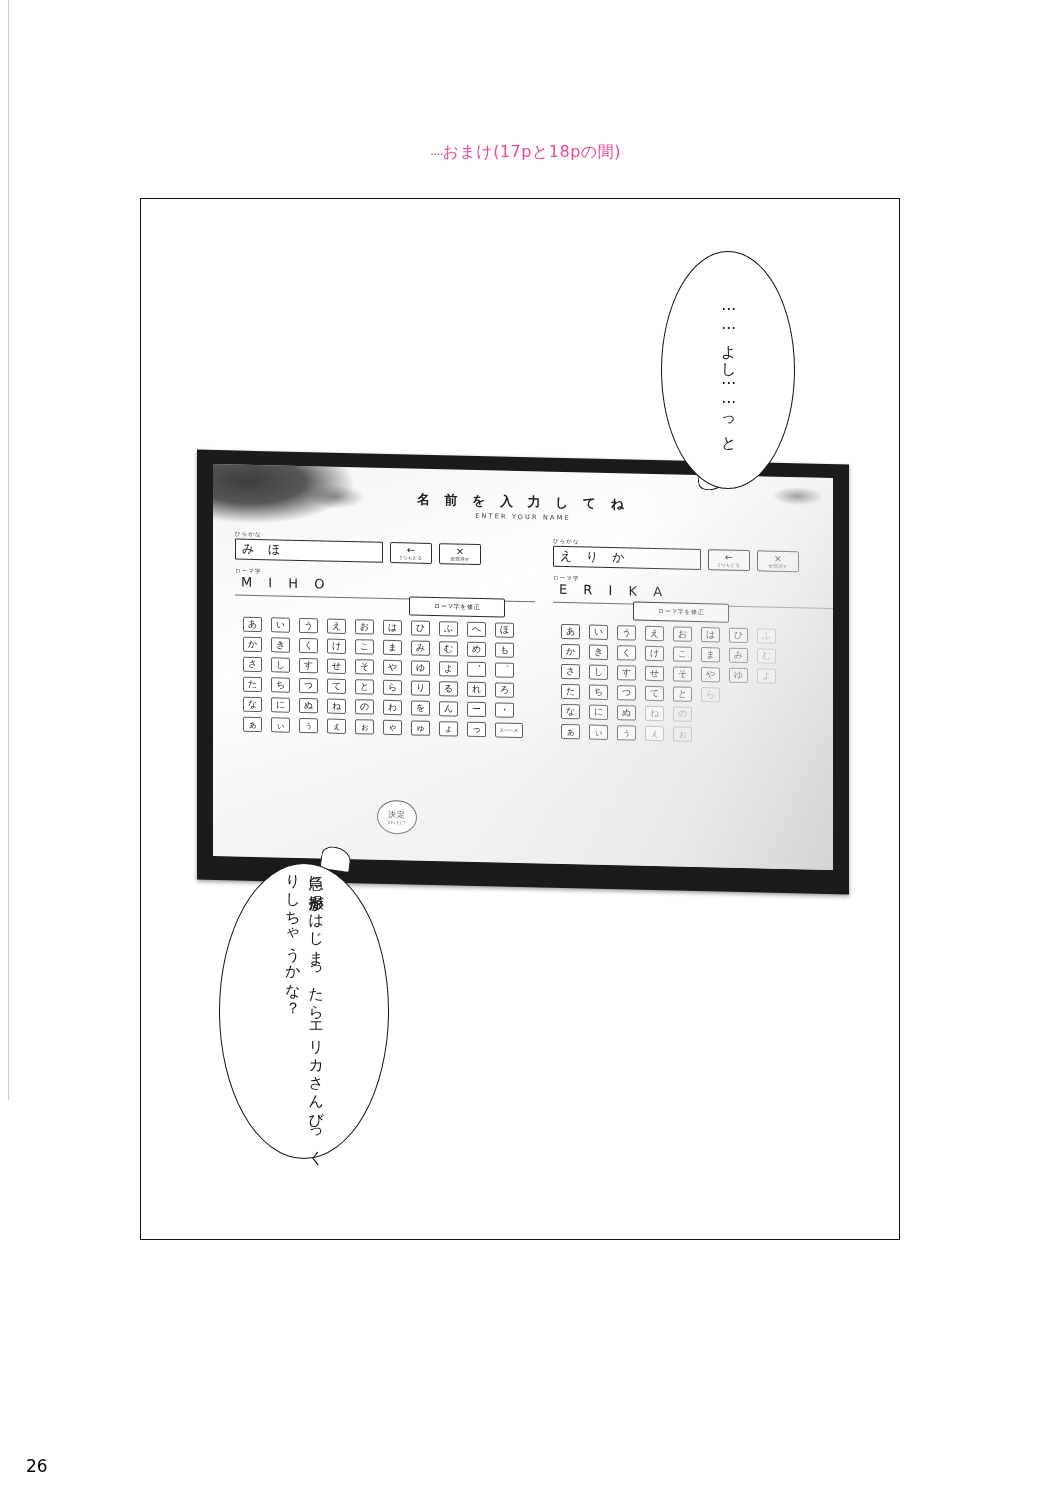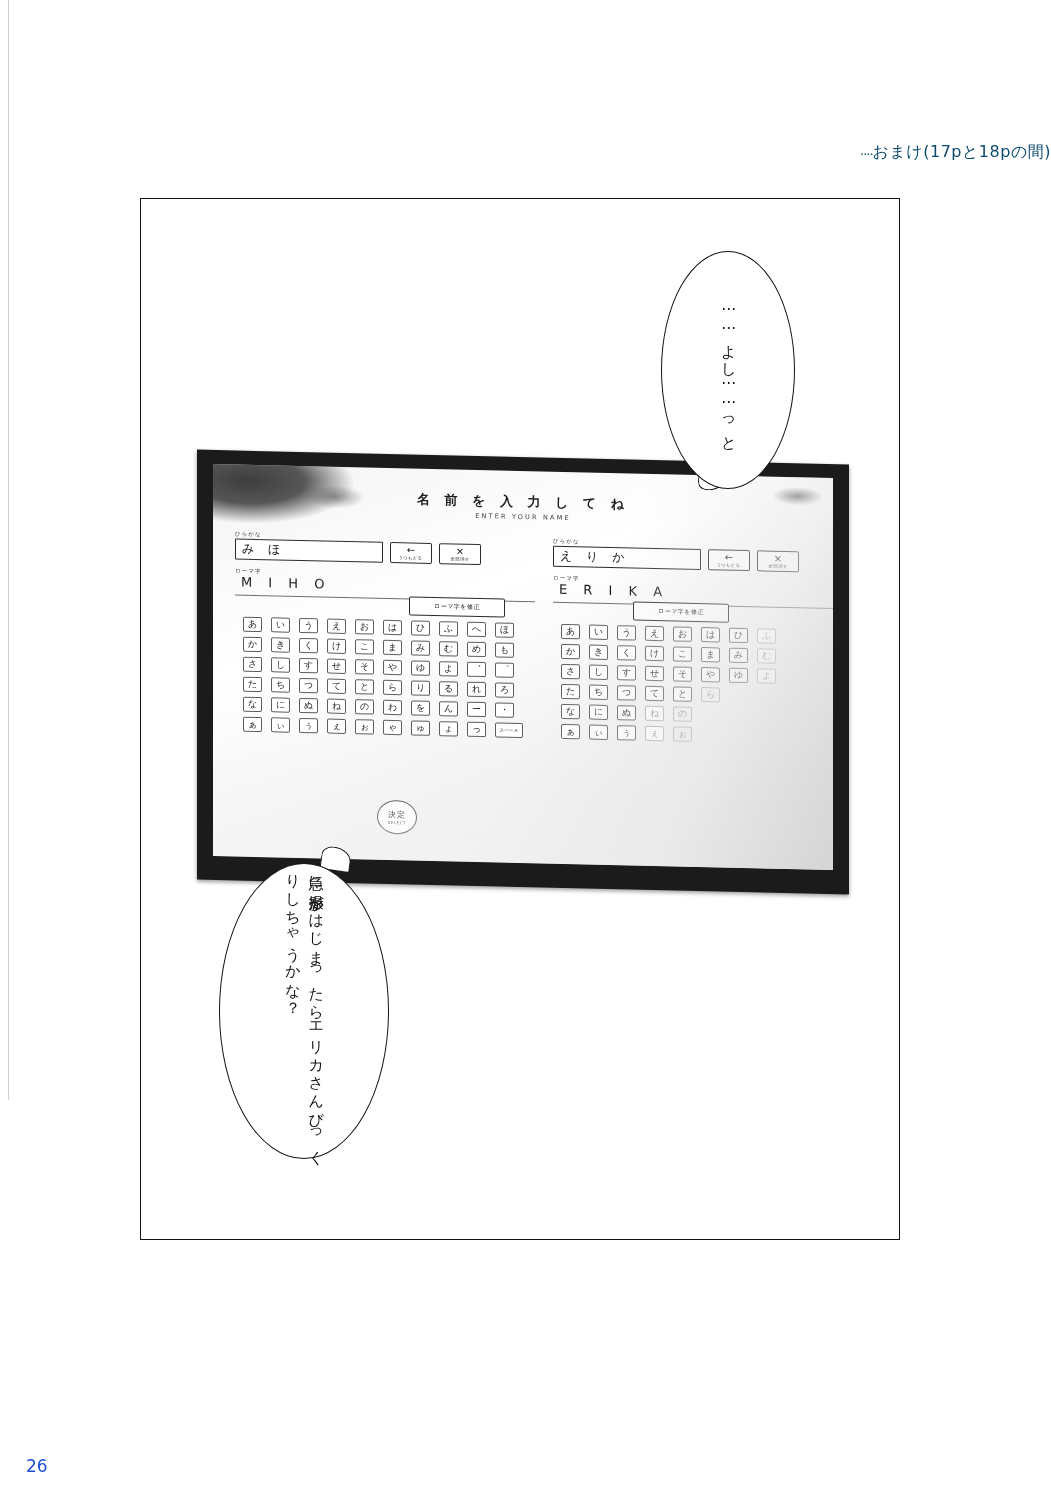--- a/index.html
+++ b/index.html
@@ -23,32 +23,32 @@
     width: 1px;
     height: 1100px;
     background: #cfcfcf;
   }
 
   .page-number {
     position: absolute;
     left: 26px;
     bottom: 18px;
     font-size: 17px;
-    color: #1d4ed8;
+    color: #000000;
     font-family: "DejaVu Sans", sans-serif;
   }
 
   .omake-heading {
     position: absolute;
     left: 0;
     right: 0;
     top: 142px;
-    text-align: right;
+    text-align: center;
     font-size: 16px;
-    color: #0c4a6e;
+    color: #ec4899;
     letter-spacing: 0.5px;
   }
   .omake-heading .dots {
     letter-spacing: -1px;
     font-size: 13px;
     vertical-align: 2px;
   }
 
   .panel-frame {
     position: absolute;

